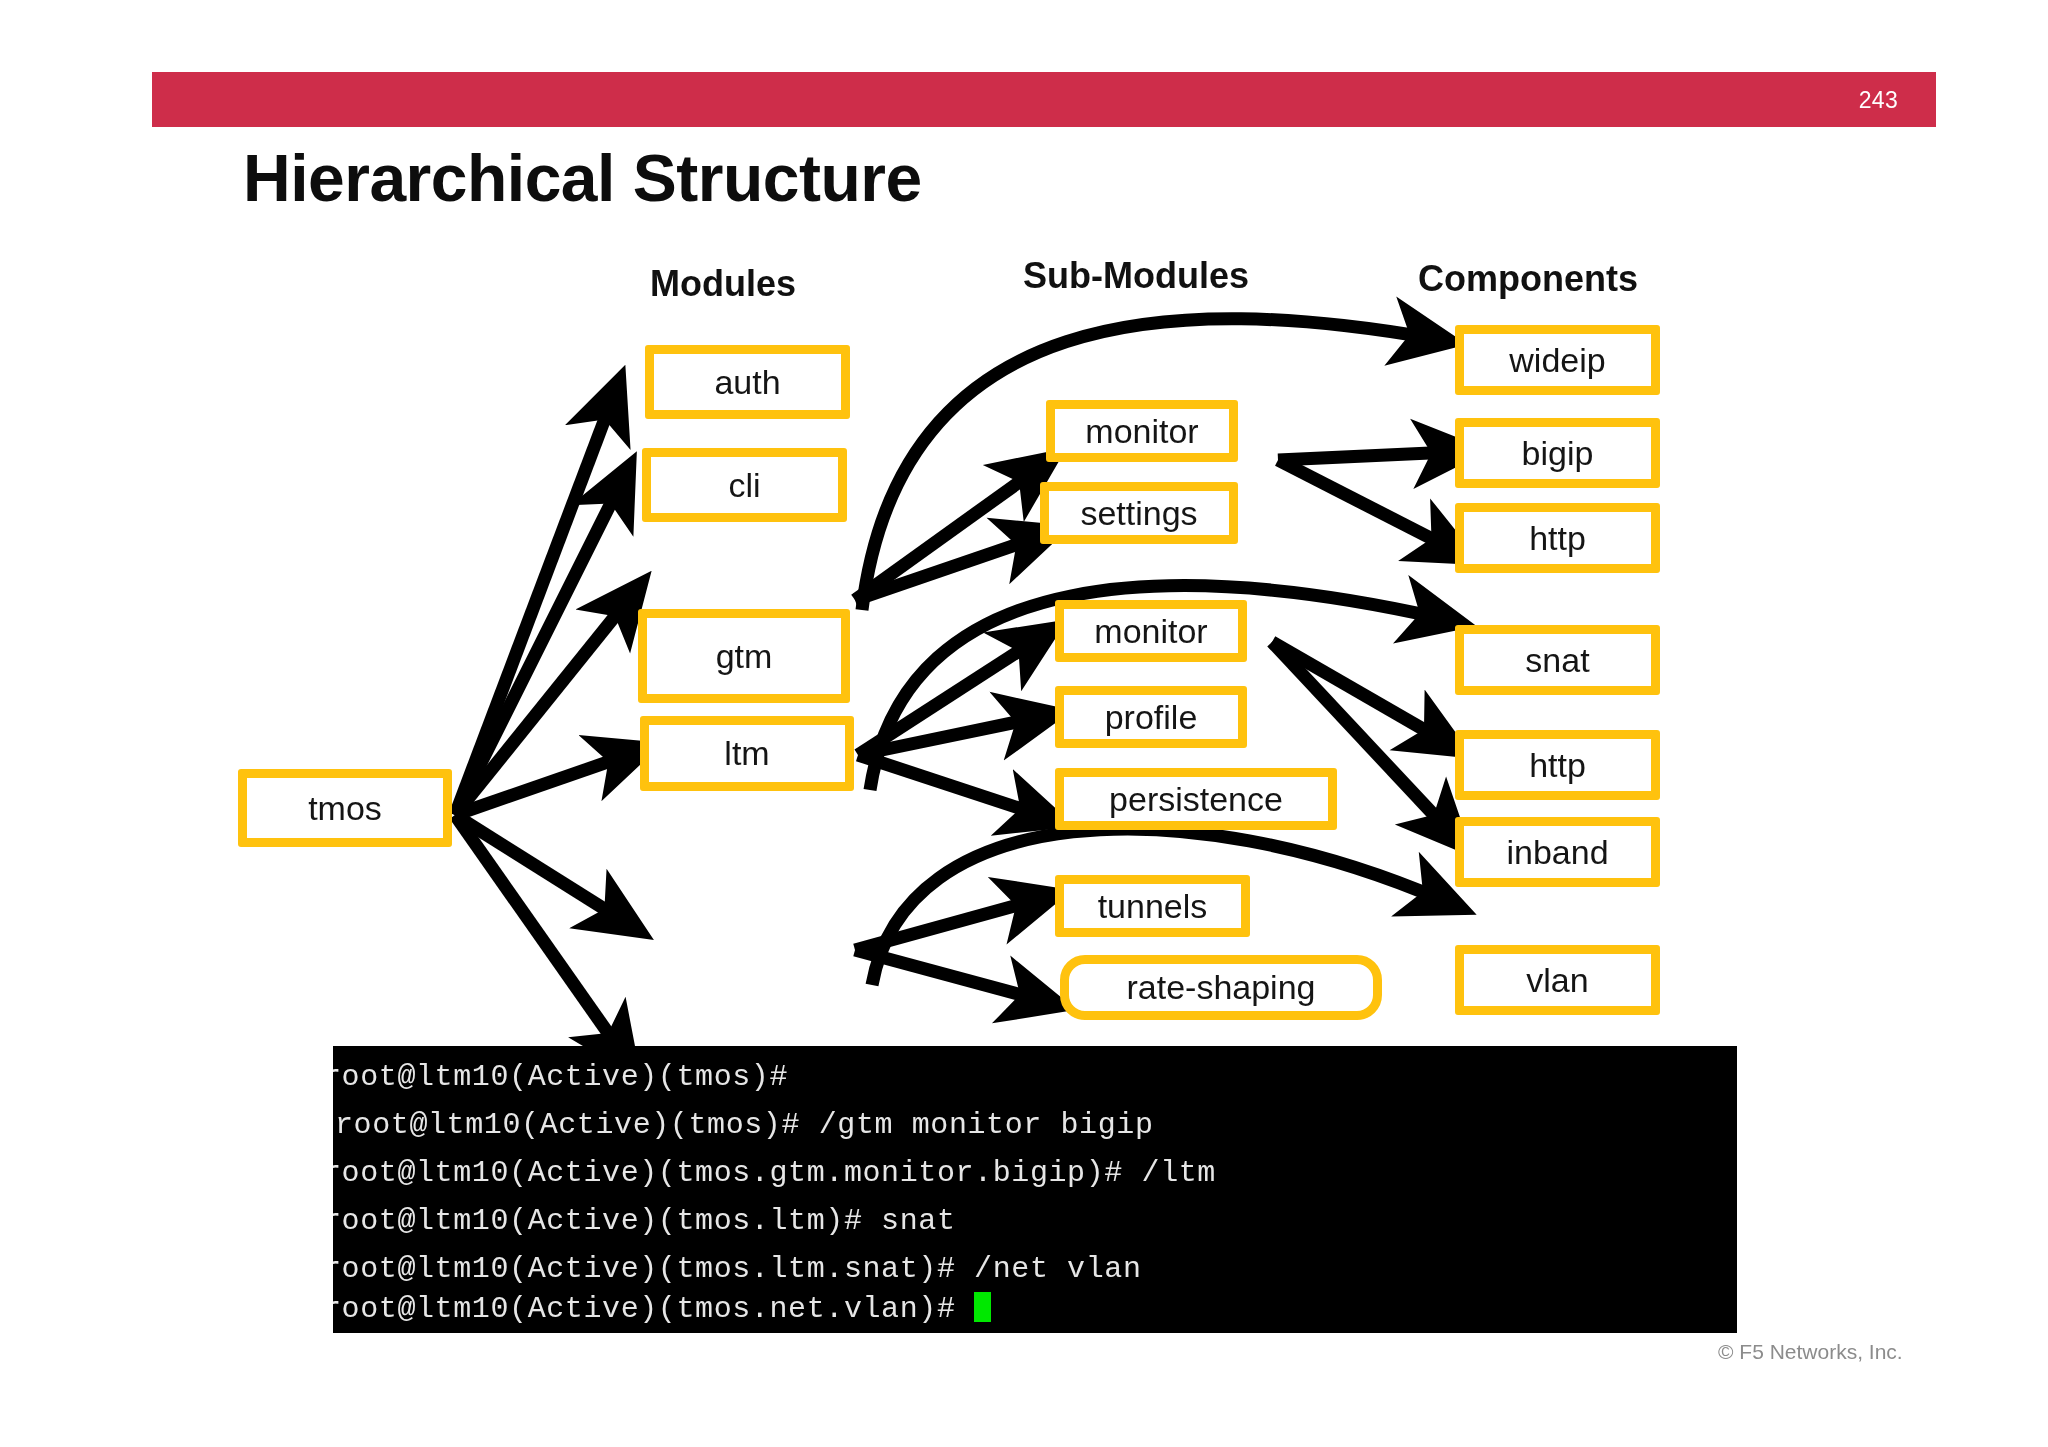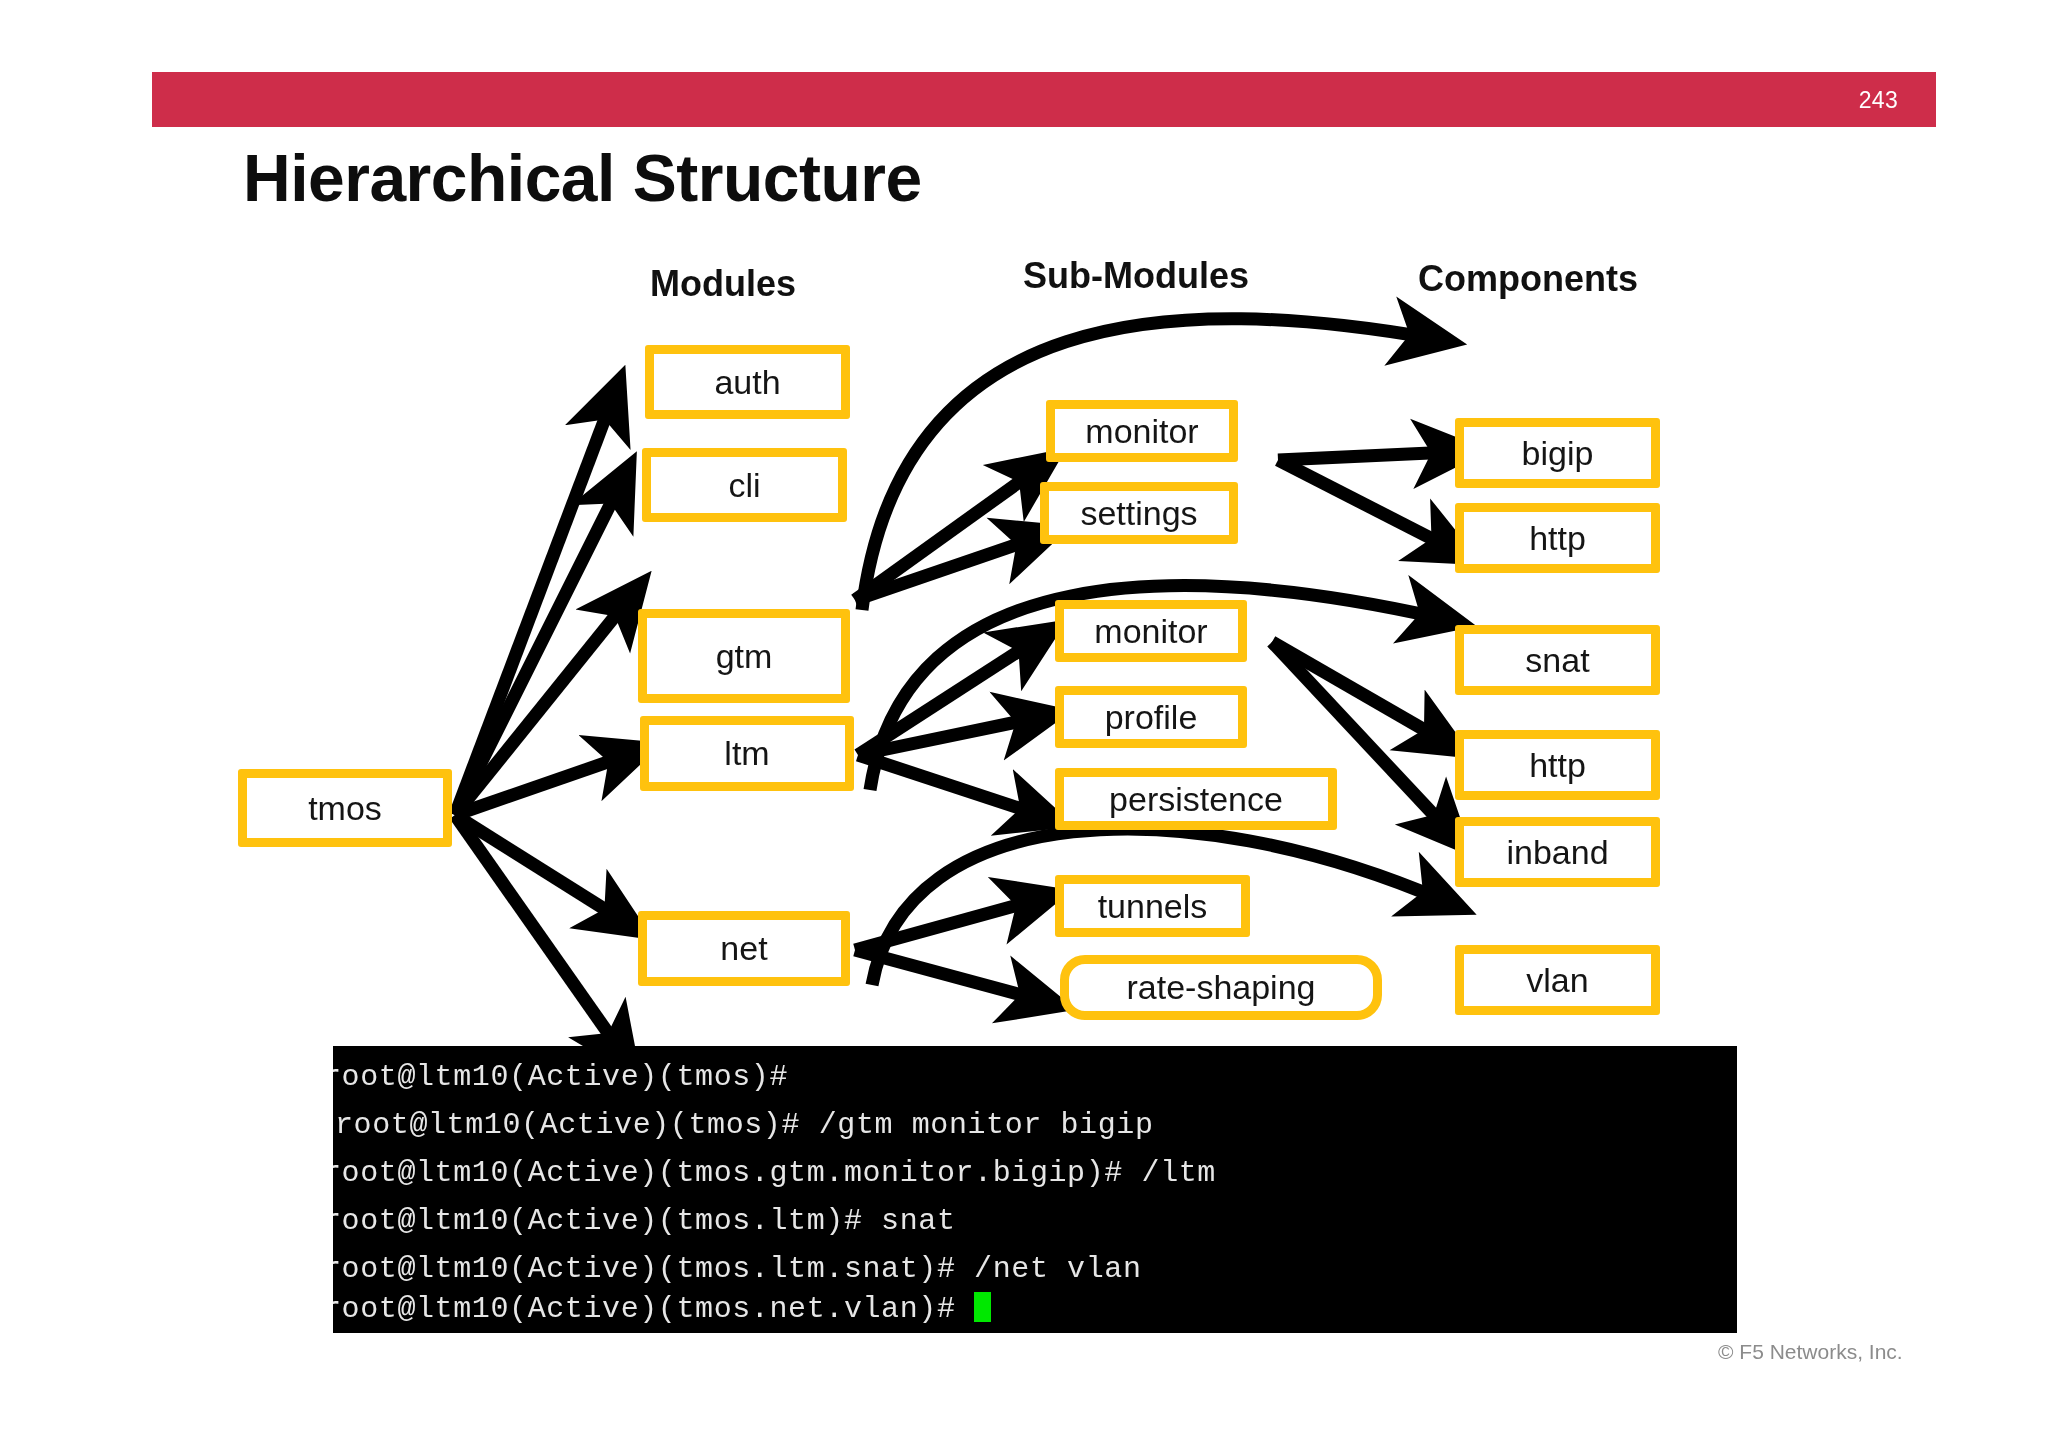--- a/index.html
+++ b/index.html
@@ -112,23 +112,20 @@
   </div>
   <div class="node" style="left:642px;top:448px;width:205px;height:74px;">
     <span>cli</span>
   </div>
   <div class="node" style="left:638px;top:561px;width:212px;height:94px;margin-top:48px;">
     <span>gtm</span>
   </div>
   <div class="node" style="left:640px;top:716px;width:214px;height:75px;">
     <span>ltm</span>
   </div>
-  <div class="node" style="left:638px;top:911px;width:212px;height:75px;">
-    <span>net</span>
-  </div>
 
   <div class="node" style="left:1046px;top:400px;width:192px;height:62px;">
     <span>monitor</span>
   </div>
   <div class="node" style="left:1040px;top:482px;width:198px;height:62px;">
     <span>settings</span>
   </div>
 
   <div class="node" style="left:1055px;top:600px;width:192px;height:62px;">
     <span>monitor</span>
@@ -140,20 +137,23 @@
     <span>persistence</span>
   </div>
 
   <div class="node" style="left:1055px;top:875px;width:195px;height:62px;">
     <span>tunnels</span>
   </div>
   <div class="node" style="left:1060px;top:955px;width:322px;height:65px;border-radius:25px;">
     <span>rate-shaping</span>
   </div>
 
+  <div class="node" style="left:1455px;top:325px;width:205px;height:70px;">
+    <span>wideip</span>
+  </div>
   <div class="node" style="left:1455px;top:418px;width:205px;height:70px;">
     <span>bigip</span>
   </div>
   <div class="node" style="left:1455px;top:503px;width:205px;height:70px;">
     <span>http</span>
   </div>
   <div class="node" style="left:1455px;top:625px;width:205px;height:70px;">
     <span>snat</span>
   </div>
   <div class="node" style="left:1455px;top:730px;width:205px;height:70px;">

